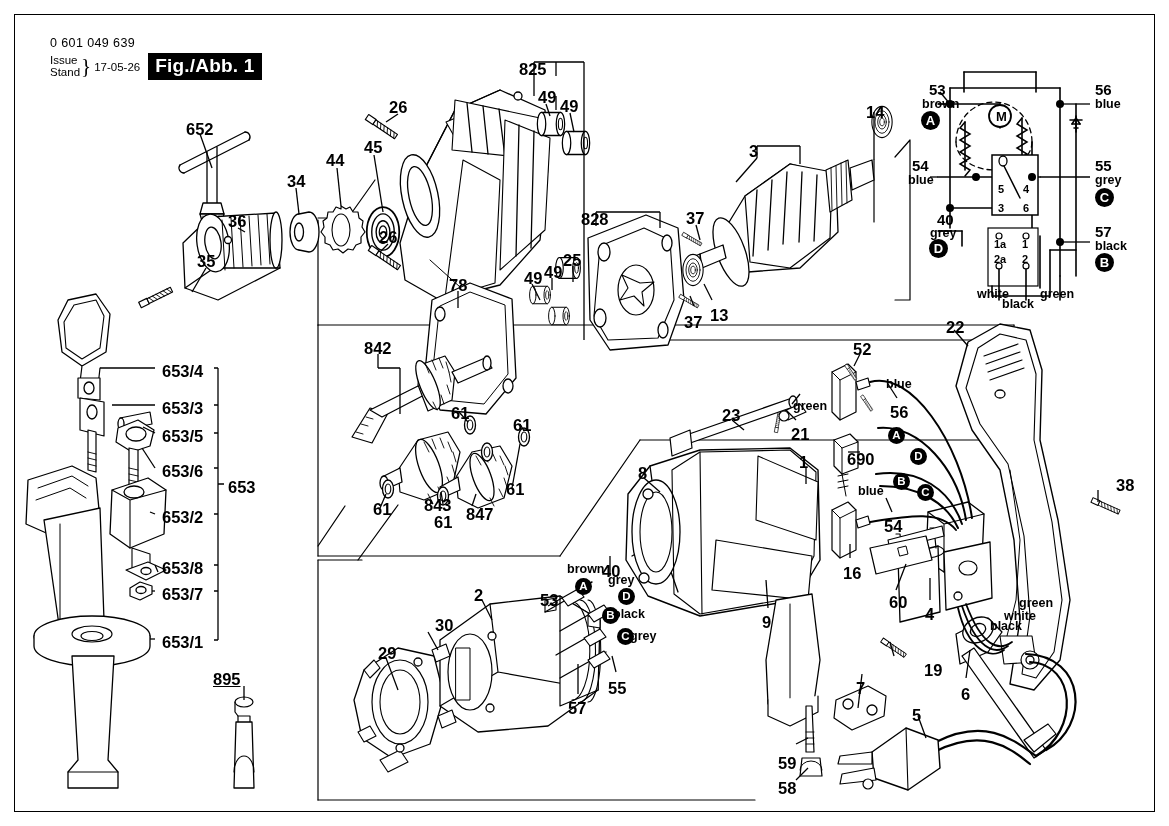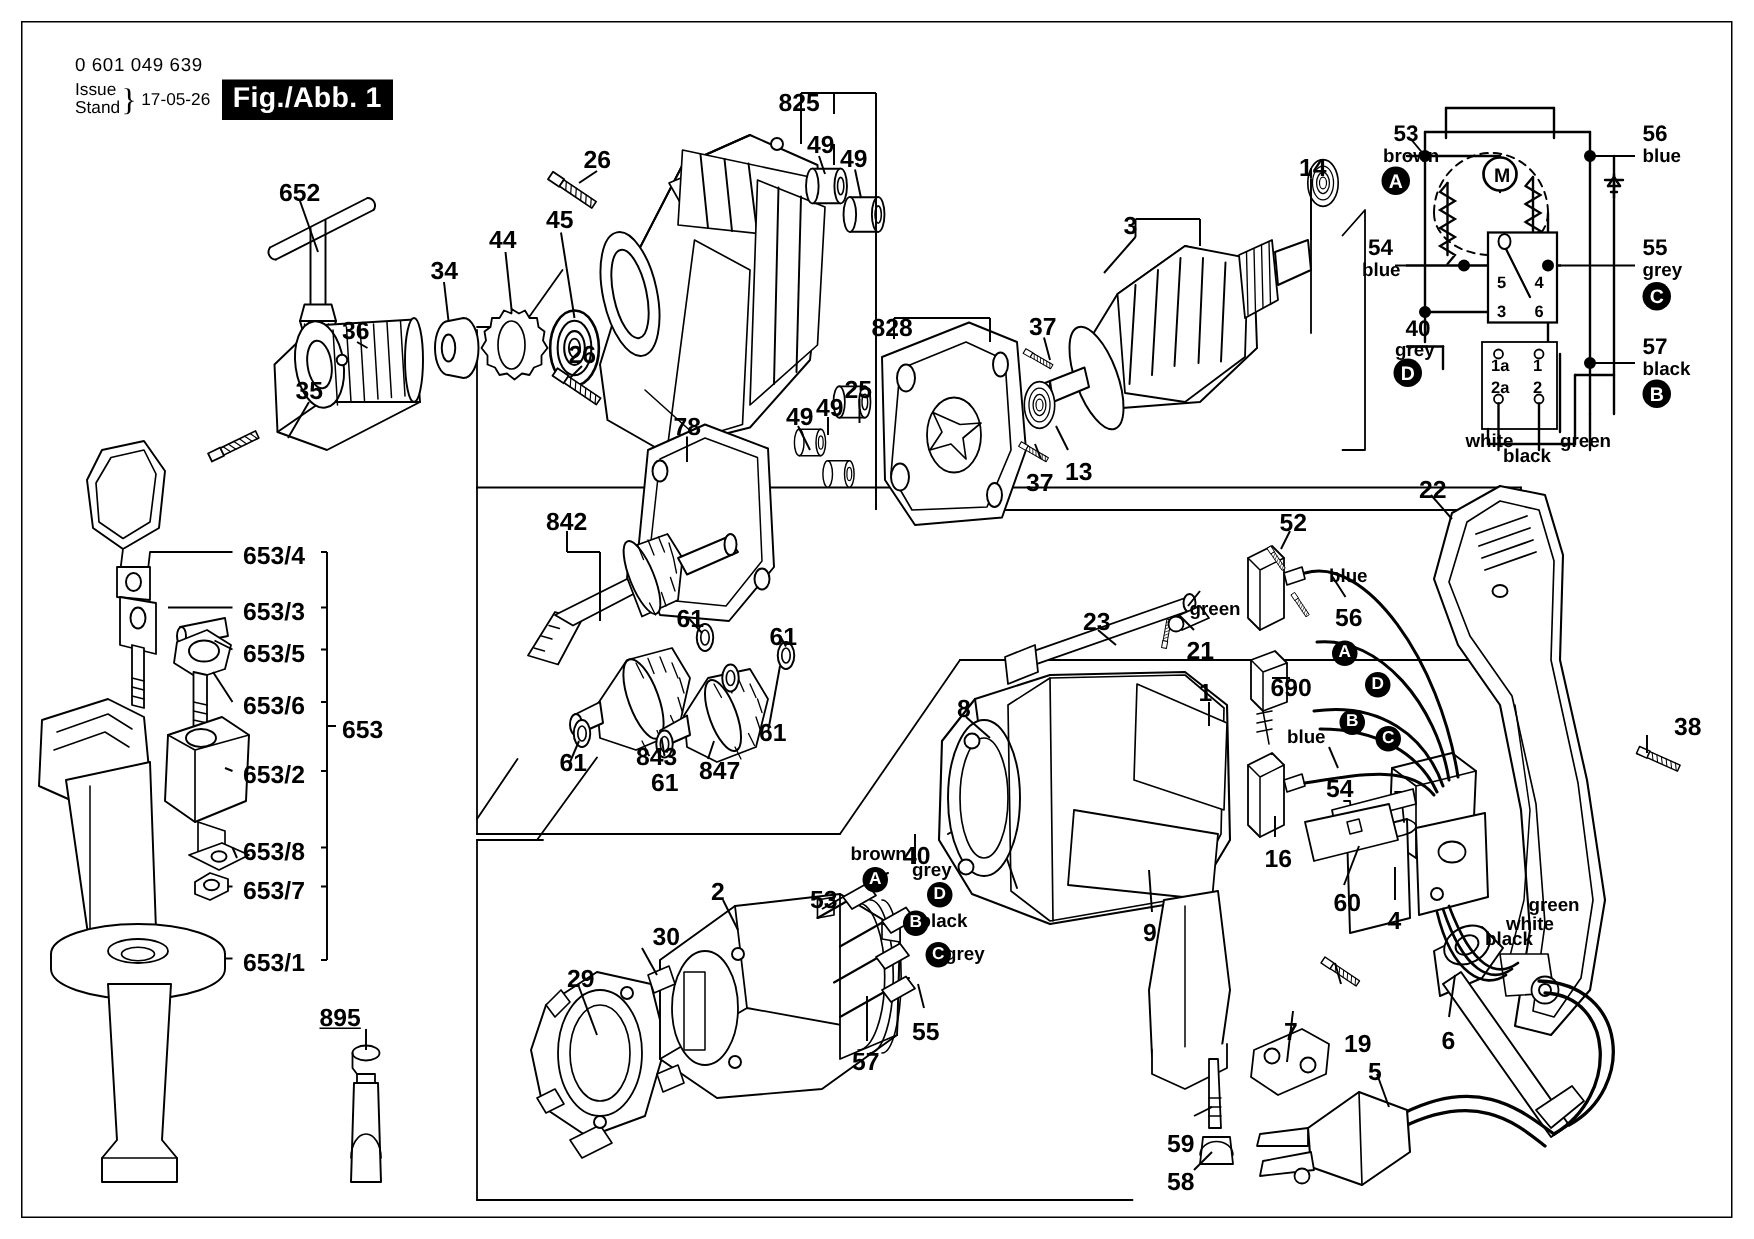--- a/index.html
+++ b/index.html
@@ -720,21 +720,21 @@
     <div class="lbl" style="left:853px; top:341px;">52</div>
     <div class="lbl" style="left:890px; top:404px;">56</div>
     <div class="lbl" style="left:847px; top:451px;">690</div>
     <div class="lbl" style="left:884px; top:518px;">54</div>
     <div class="lbl" style="left:843px; top:565px;">16</div>
     <div class="lbl" style="left:889px; top:594px;">60</div>
     <div class="lbl" style="left:925px; top:606px;">4</div>
     <div class="lbl" style="left:946px; top:319px;">22</div>
     <div class="lbl" style="left:1093px; top:477px;margin-left:23px;">38</div>
     <div class="lbl" style="left:856px; top:680px;">7</div>
-    <div class="lbl" style="left:896px; top:662px;margin-top:26px;">19</div>
+    <div class="lbl" style="left:924px; top:662px;">19</div>
     <div class="lbl" style="left:961px; top:686px;">6</div>
     <div class="lbl" style="left:912px; top:707px;">5</div>
     <div class="lbl" style="left:778px; top:755px;">59</div>
     <div class="lbl" style="left:778px; top:780px;">58</div>
   </div>
 
   <div>
     <div class="wirelbl" style="left:793px; top:400px;">green</div>
     <div class="wirelbl" style="left:886px; top:378px;">blue</div>
     <div class="wirelbl" style="left:858px; top:485px;">blue</div>

